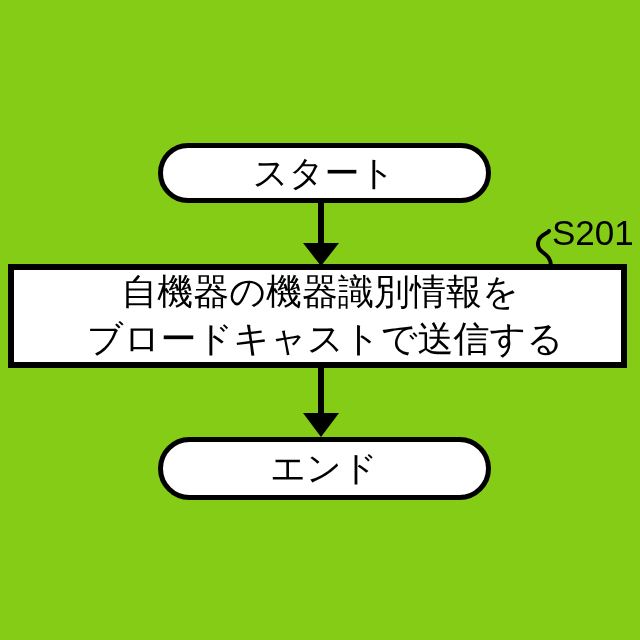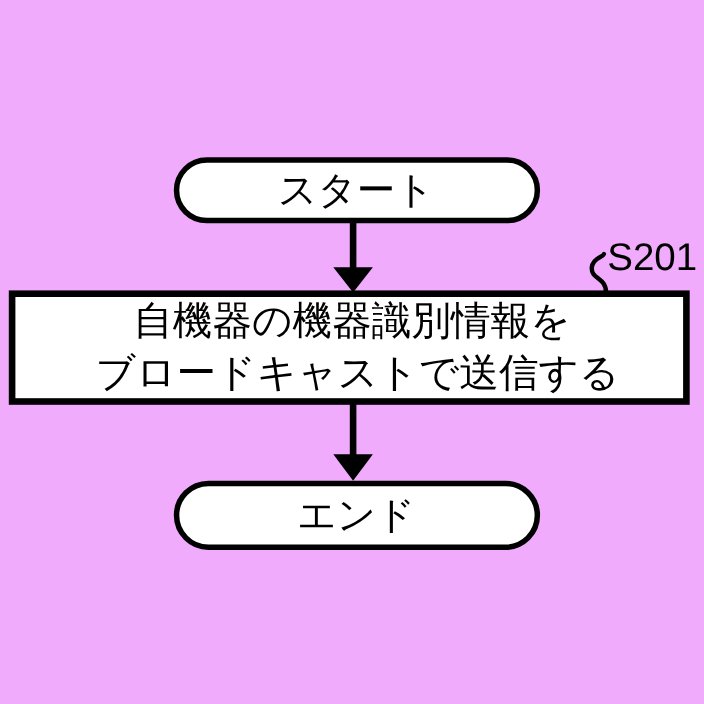--- a/index.html
+++ b/index.html
@@ -10,21 +10,21 @@
   body {
     width: 640px;
     height: 640px;
     overflow: hidden;
     font-family: "Liberation Sans", "DejaVu Sans", sans-serif;
   }
   #flowchart-canvas {
     position: relative;
     width: 640px;
     height: 640px;
-    background: #f0abfc;
+    background: #84cc16;
   }
   #flow-svg {
     position: absolute;
     left: 0;
     top: 0;
     width: 640px;
     height: 640px;
   }
   .node-text {
     font-family: "DejaVu Sans", "Liberation Sans", sans-serif;

